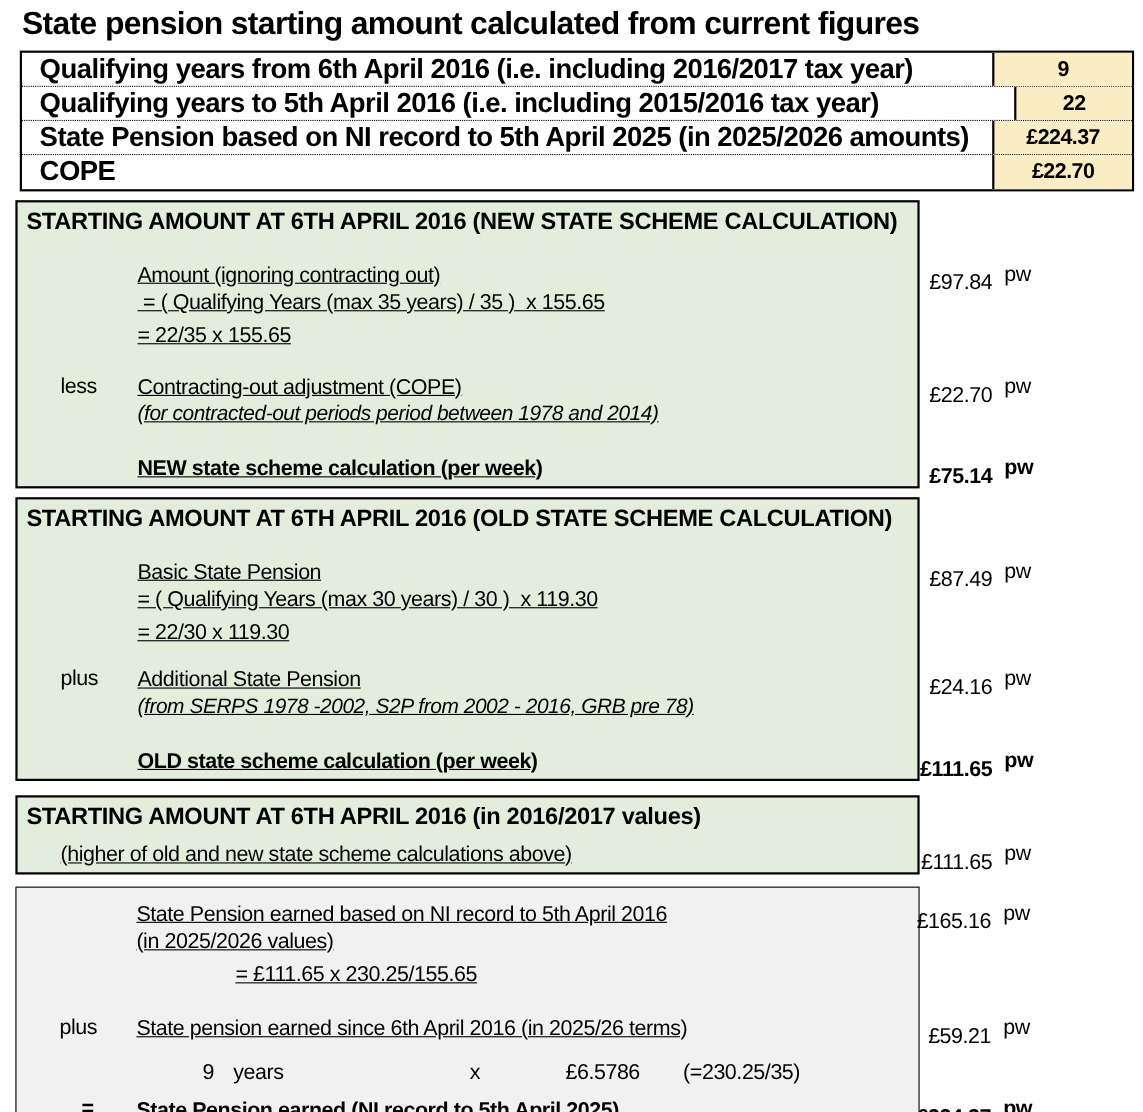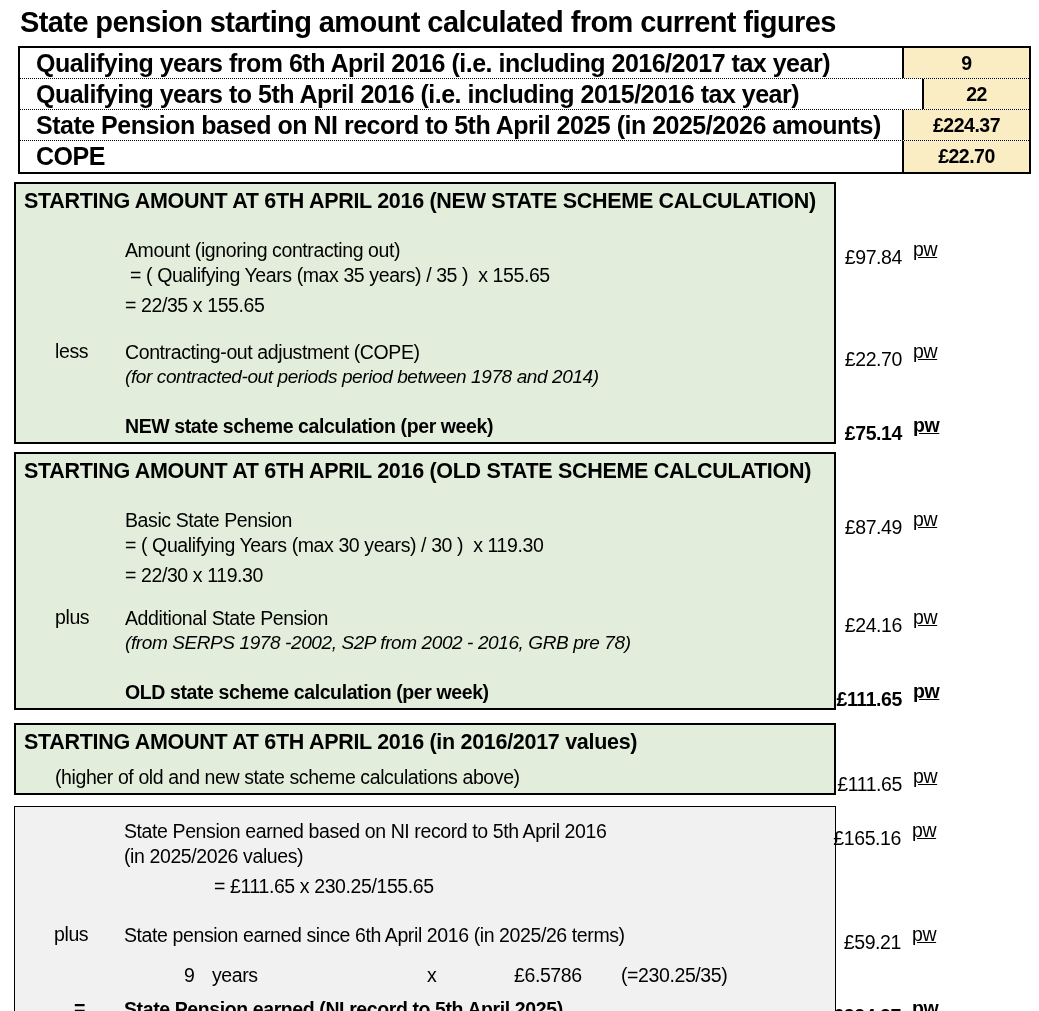--- a/index.html
+++ b/index.html
@@ -57,25 +57,25 @@
   }
 
   .row {
     display: grid;
     grid-template-columns: 103px 640px 137px 1fr;
     height: 30px; align-items: center;
     font-size: 19.5px; letter-spacing: -0.4px;
   }
   .row.bold { font-weight: bold; }
   .row .cell-prefix { padding-left: 8px; white-space: nowrap; margin-left: 25px; }
-  .row .cell-desc { white-space: pre; position: relative; line-height: 30px; }
+  .row .cell-desc { white-space: pre; position: relative; line-height: 30px; text-decoration: underline; }
   .row.italic .cell-desc { font-style: italic; font-size: 19px; }
   .row .cell-desc.span { grid-column: 1 / 3; }
   .row .cell-amount { text-align: right; white-space: nowrap; margin-top: 16px; }
-  .row .cell-unit { padding-left: 11px; white-space: nowrap; text-decoration: underline; }
+  .row .cell-unit { padding-left: 11px; white-space: nowrap; }
   .row .seg { position: absolute; top: 0; line-height: 30px; white-space: nowrap; }
   .spacer { width: 100%; }
 </style>
 </head>
 <body>
 
 <div class="page" data-name="pension-calculation-sheet">
   <div class="title" data-name="page-title">State pension starting amount calculated from current figures</div>
   <div class="inputs-table" id="inputs-table" data-name="inputs-table">
       <div class="input-row" data-name="input-row-0">

